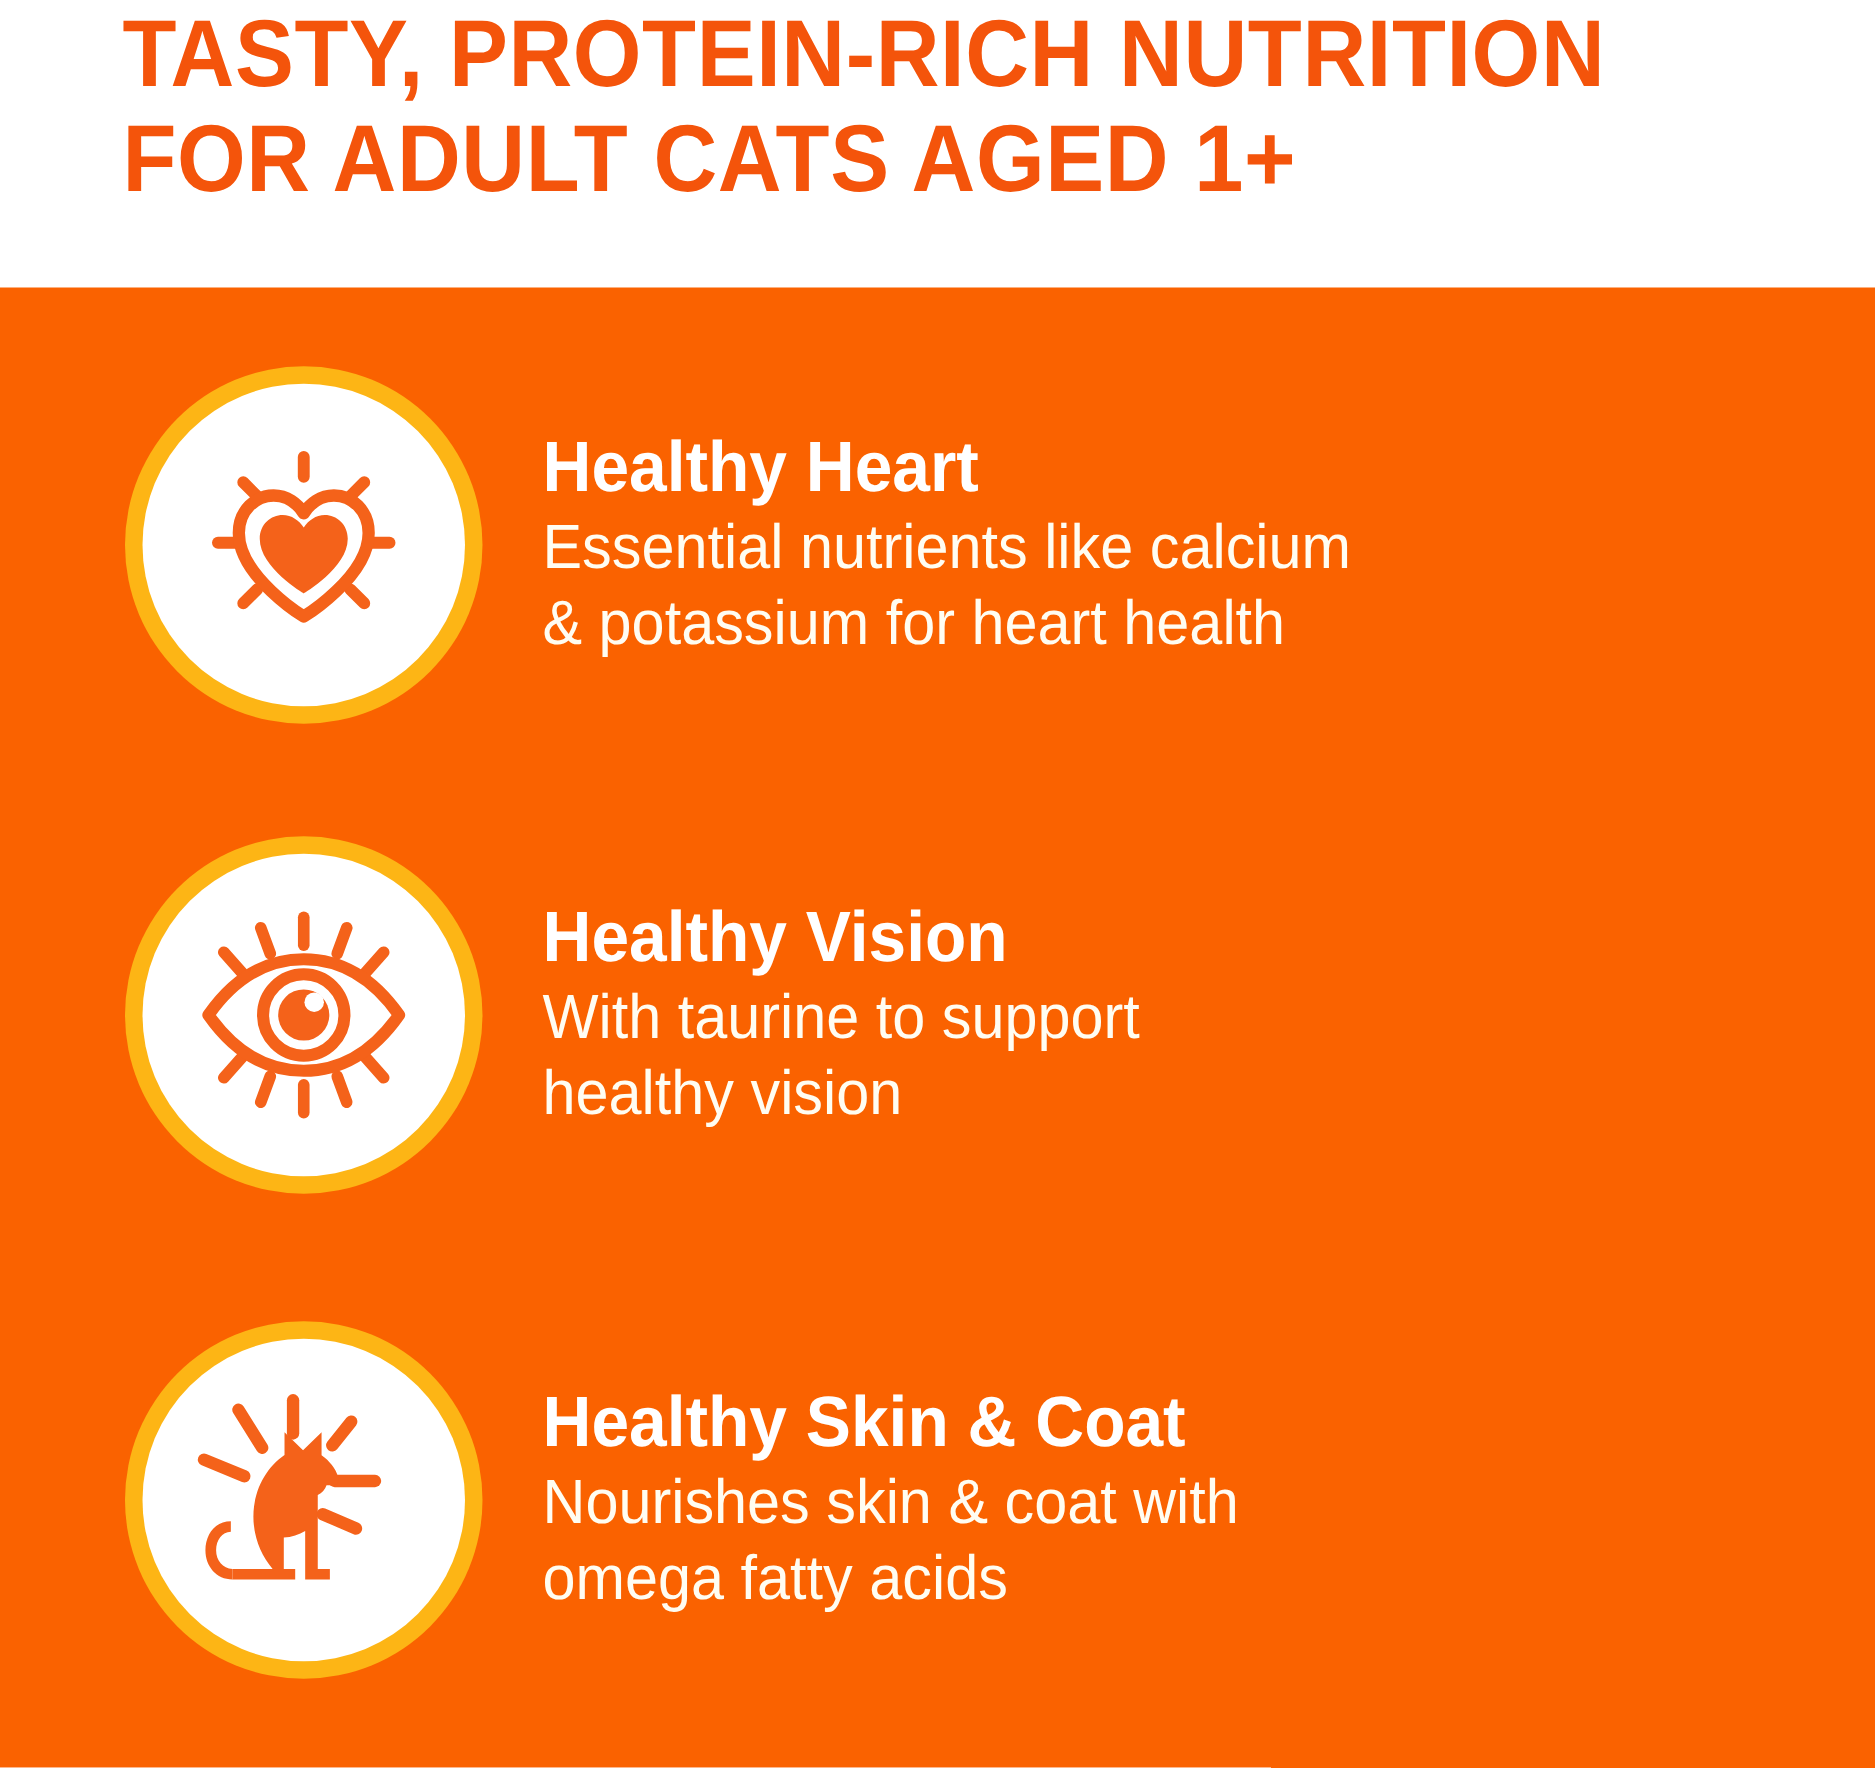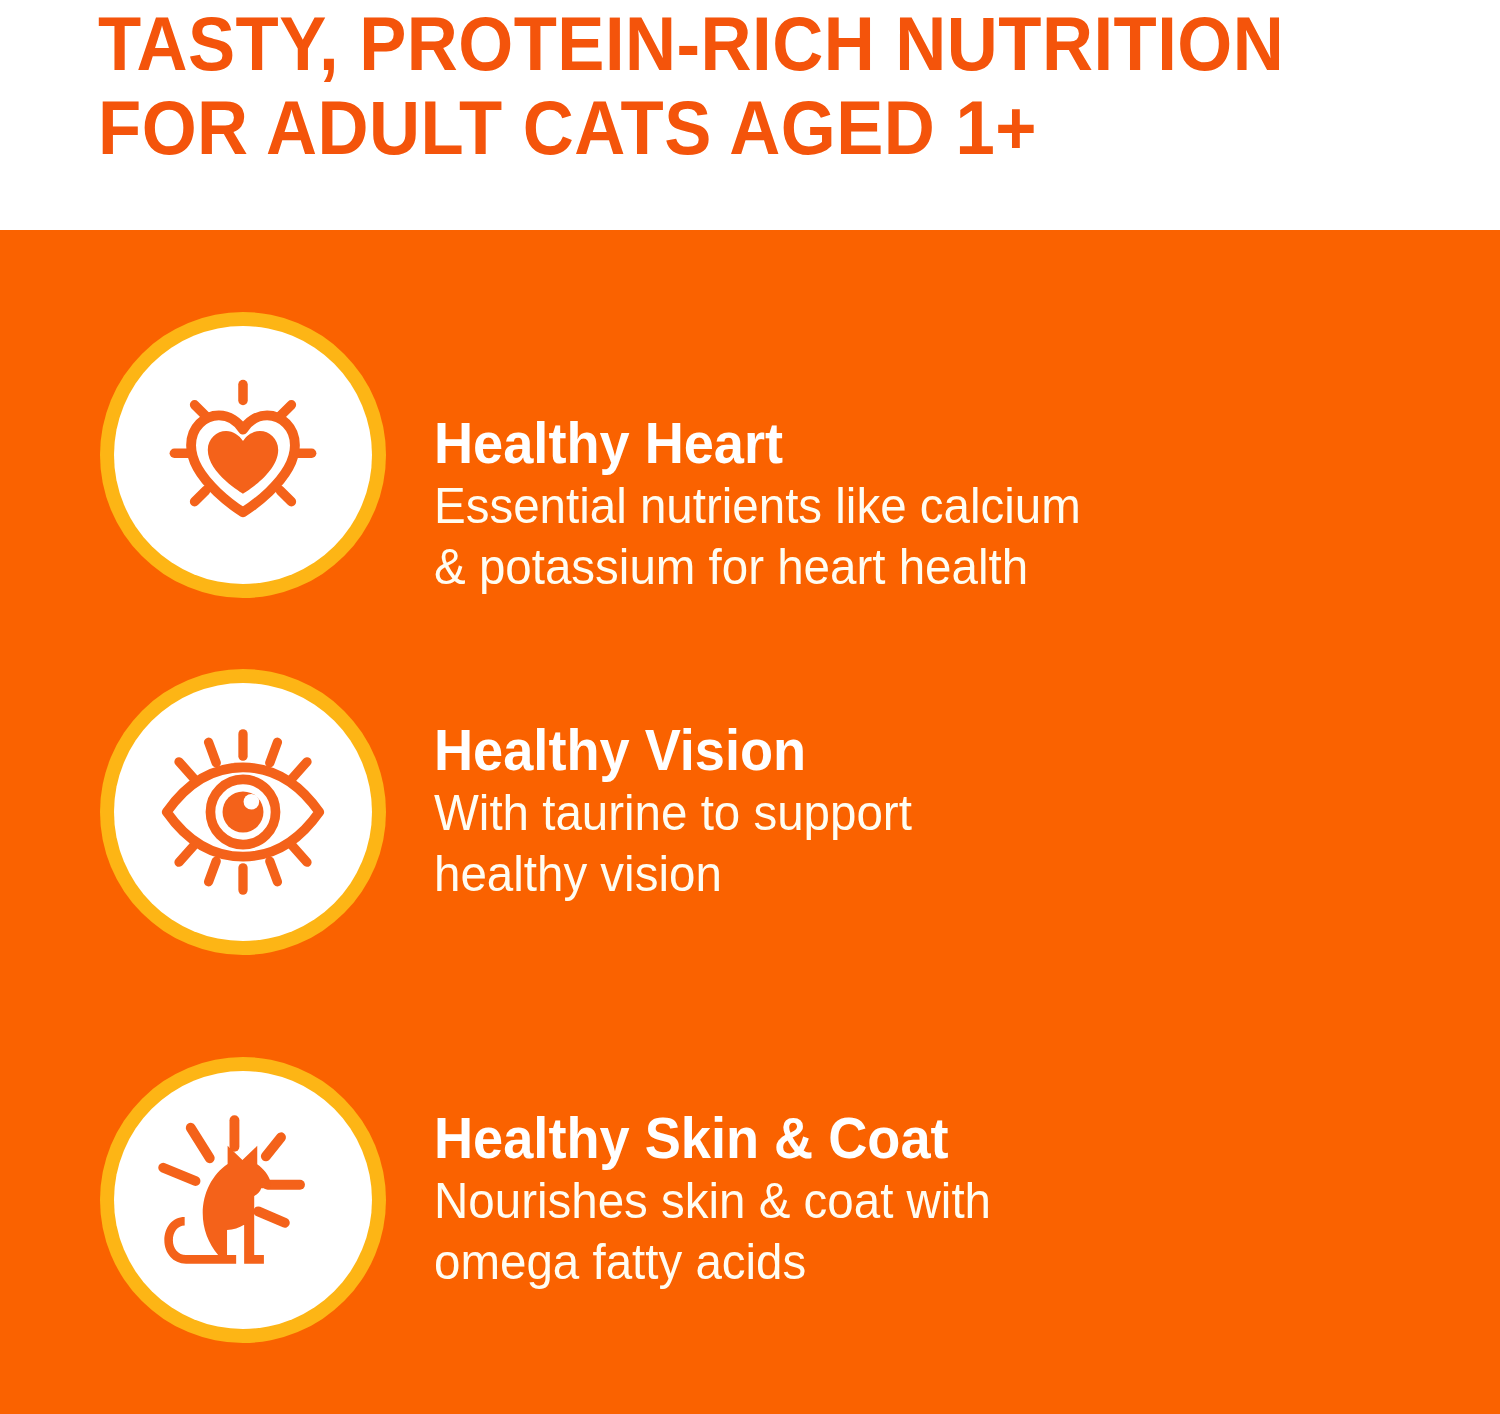--- a/index.html
+++ b/index.html
@@ -39,21 +39,21 @@
   }
 
   .benefits{
     position:absolute;left:0;top:0;width:1500px;height:1184px;
   }
   .benefit{
     position:absolute;
     left:0;width:1500px;height:300px;
     display:flex;align-items:center;
   }
-  .benefit-1{top:68px;align-items:flex-end;}
+  .benefit-1{top:56px;}
   .benefit-2{top:432px;}
   .benefit-3{top:820px;}
 
   
   .medallion{
     position:relative;
     margin-left:100px;
     width:286px;height:286px;
     flex:0 0 286px;
     border-radius:50%;

